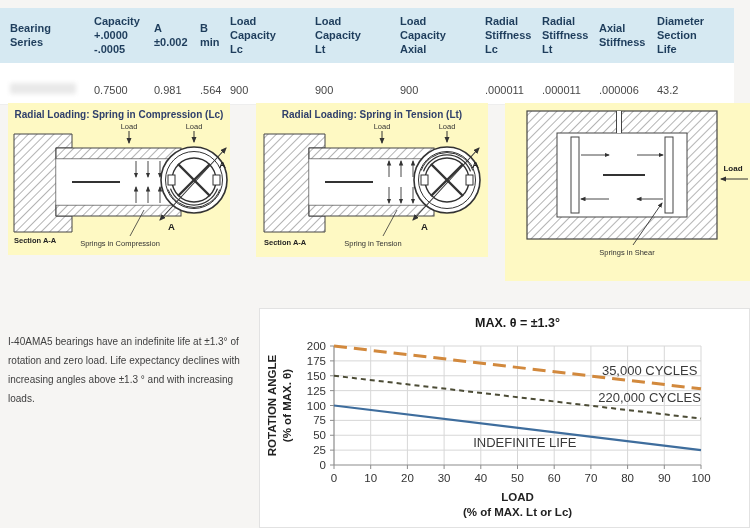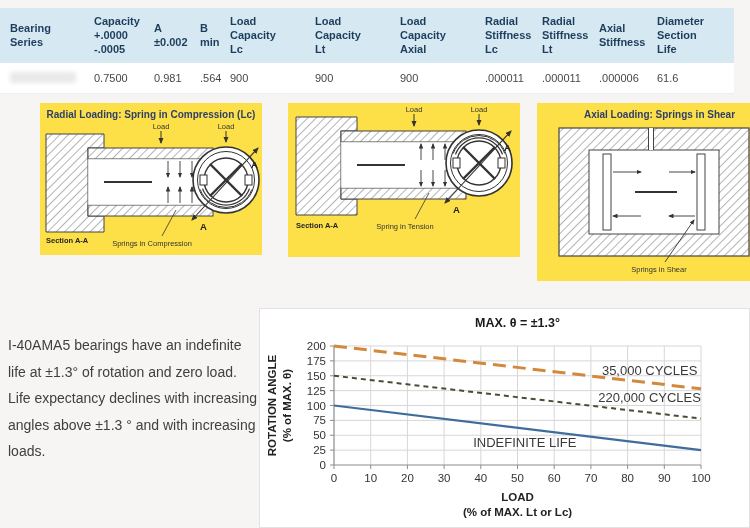--- a/index.html
+++ b/index.html
@@ -4,37 +4,37 @@
 <style>
   * { margin:0; padding:0; box-sizing:border-box; }
   html,body { width:750px; height:528px; }
   body { background:#f6f5f3; font-family:"Liberation Sans", sans-serif; position:relative; overflow:hidden; }
 
   
   .spec-table { position:absolute; left:0; top:8px; width:734px; border-collapse:collapse; table-layout:fixed; }
   .spec-table th { background:#d6e9f2; color:#1e3d5c; font-size:11px; font-weight:700; line-height:1.25;
                    text-align:left; vertical-align:middle; padding:7px 4px 7px 10px; height:48px; }
   .spec-table td { background:#ffffff; color:#474747; font-size:11px; text-align:left; vertical-align:middle;
-                   padding:8px 4px 8px 10px; height:30px; border-bottom:1px solid #eeeeee; }
+                   padding:20px 4px 8px 10px; height:30px; border-bottom:1px solid #eeeeee; }
   .hline { display:block; }
   .redacted { display:inline-block; width:66px; height:11px; background:#e9e9e9; border-radius:2px; filter:blur(2px); }
 
   
-  .diagram-box { position:absolute; background:#fde047;margin-left:32px; }
+  .diagram-box { position:absolute; background:#fef9c3; }
   #diag1 { left:8px;   top:103px; width:222px; height:152px; }
   #diag2 { left:256px; top:103px; width:232px; height:154px; }
   #diag3 { left:505px; top:103px; width:245px; height:178px; }
   .diagram-title { font-size:10px; font-weight:700; color:#30406b; text-align:center; padding-top:6px; }
   .dsvg { display:block; margin:0 auto; }
   .dlabel { font-size:7.5px; fill:#333; font-family:"Liberation Sans", sans-serif; }
   .dlabel-b { font-size:7.5px; font-weight:700; fill:#222; font-family:"Liberation Sans", sans-serif; }
   .alabel { font-size:9.5px; font-weight:700; fill:#222; font-family:"Liberation Sans", sans-serif; }
 
   
-  .note { position:absolute; left:8px; top:332px; width:252px; font-size:14px; line-height:1.9; color:#404040; }
+  .note { position:absolute; left:8px; top:332px; width:252px; font-size:10px; line-height:1.9; color:#404040; }
 
   
   .chart-box { position:absolute; left:259px; top:308px; width:491px; height:220px; background:#ffffff; border:1px solid #e2e2e2; }
   .tick { font-size:11.5px; fill:#333; font-family:"Liberation Sans", sans-serif; }
   .axis-title { font-size:11.5px; font-weight:700; fill:#222; font-family:"Liberation Sans", sans-serif; }
   .chart-title { font-size:12.5px; font-weight:700; fill:#1a1a1a; font-family:"Liberation Sans", sans-serif; }
   .series-label { font-size:13px; fill:#3a3a3a; font-family:"Liberation Sans", sans-serif; }
 </style>
 </head>
 <body>
@@ -121,21 +121,21 @@
       <td><span class="redacted"></span></td>
       <td>0.7500</td>
       <td>0.981</td>
       <td>.564</td>
       <td>900</td>
       <td>900</td>
       <td>900</td>
       <td>.000011</td>
       <td>.000011</td>
       <td>.000006</td>
-      <td>61.6</td>
+      <td>43.2</td>
     </tr>
   </tbody>
 </table>
 
 <div class="diagram-box" id="diag1">
   <div class="diagram-title">Radial Loading: Spring in Compression (Lc)</div>
   <svg class="dsvg" width="222" height="130" viewBox="0 0 222 130">
     <text class="dlabel" x="121" y="9" text-anchor="middle">Load</text>
     <line x1="121" y1="11" x2="121" y2="23" stroke="#333" stroke-width="1" marker-end="url(#ar)"></line>
     <text class="dlabel" x="186" y="9" text-anchor="middle">Load</text>
@@ -168,20 +168,21 @@
     <text class="alabel" x="211" y="48">A</text>
     <text class="alabel" x="160" y="110">A</text>
 
     <text class="dlabel-b" x="6" y="123">Section A-A</text>
     <line x1="136" y1="90" x2="122" y2="116" stroke="#333" stroke-width="0.8"></line>
     <text class="dlabel" x="112" y="126" text-anchor="middle">Springs in Compression</text>
   </svg>
 </div>
 
 <div class="diagram-box" id="diag2">
+  <div class="diagram-title">Radial Loading: Spring in Tension (Lt)</div>
   <svg class="dsvg" width="232" height="132" viewBox="0 0 232 132">
     <text class="dlabel" x="126" y="9" text-anchor="middle">Load</text>
     <line x1="126" y1="11" x2="126" y2="23" stroke="#333" stroke-width="1" marker-end="url(#ar)"></line>
     <text class="dlabel" x="191" y="9" text-anchor="middle">Load</text>
     <line x1="191" y1="11" x2="191" y2="22" stroke="#333" stroke-width="1" marker-end="url(#ar)"></line>
 
     <path d="M8,14 H69 V28 H53 V96 H69 V112 H8 Z" fill="url(#hp)" stroke="#444" stroke-width="1"></path>
     <rect x="53" y="28" width="125" height="11" fill="url(#hp)" stroke="#444" stroke-width="1"></rect>
     <rect x="53" y="85" width="125" height="11" fill="url(#hp)" stroke="#444" stroke-width="1"></rect>
     <rect x="53" y="39" width="125" height="46" fill="#ffffff" stroke="#999" stroke-width="0.6"></rect>
@@ -208,21 +209,20 @@
     <text class="alabel" x="216" y="48">A</text>
     <text class="alabel" x="165" y="110">A</text>
 
     <text class="dlabel-b" x="8" y="125">Section A-A</text>
     <line x1="141" y1="90" x2="127" y2="116" stroke="#333" stroke-width="0.8"></line>
     <text class="dlabel" x="117" y="126" text-anchor="middle">Spring in Tension</text>
   </svg>
 </div>
 
 <div class="diagram-box" id="diag3">
-  <div class="diagram-title">Axial Loading: Springs in Shear</div>
   <svg class="dsvg" width="245" height="158" viewBox="0 0 245 158">
     <rect x="22" y="8" width="190" height="128" fill="url(#hp)" stroke="#444" stroke-width="1.2"></rect>
     <rect x="52" y="30" width="130" height="84" fill="#ffffff" stroke="#444" stroke-width="1"></rect>
     <line x1="114" y1="8" x2="114" y2="30" stroke="#fff" stroke-width="5"></line>
     <line x1="111.5" y1="8" x2="111.5" y2="30" stroke="#444" stroke-width="1"></line>
     <line x1="116.5" y1="8" x2="116.5" y2="30" stroke="#444" stroke-width="1"></line>
     <rect x="66" y="34" width="8" height="76" fill="#ffffff" stroke="#444" stroke-width="1"></rect>
     <rect x="160" y="34" width="8" height="76" fill="#ffffff" stroke="#444" stroke-width="1"></rect>
     <line x1="98" y1="72" x2="140" y2="72" stroke="#333" stroke-width="2.2"></line>
 

